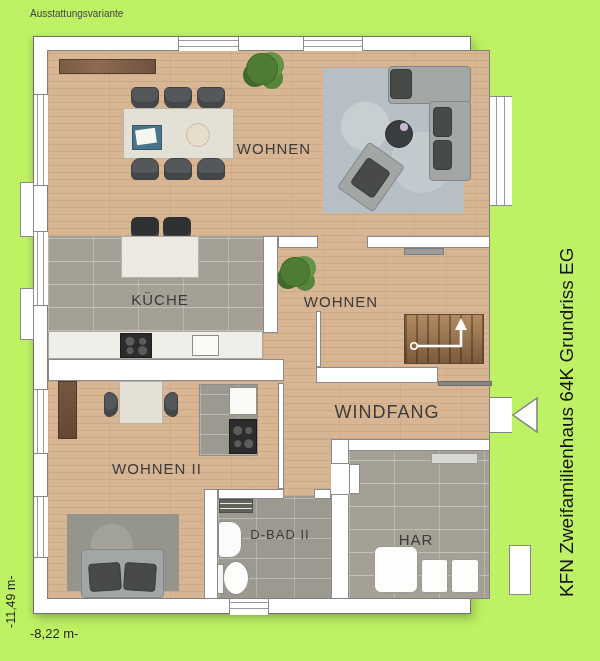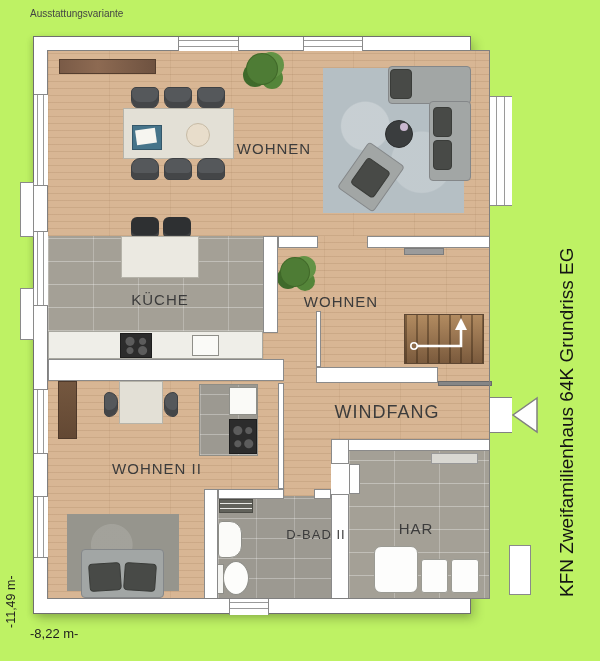--- a/index.html
+++ b/index.html
@@ -170,22 +170,22 @@
 
     <div class="abs win-h" style="left:195px;top:562px;width:40px;height:16px;"></div>
 
     <div class="abs" style="left:456px;top:360px;width:22px;height:36px;background:#fff;border-top:1px solid #828282;border-bottom:1px solid #828282;"></div>
 
     <div class="abs roomlabel" style="left:240px;top:111px;">WOHNEN</div>
     <div class="abs roomlabel" style="left:126px;top:262px;">KÜCHE</div>
     <div class="abs roomlabel" style="left:307px;top:264px;">WOHNEN</div>
     <div class="abs roomlabel" style="left:353px;top:375px;font-size:18px;">WINDFANG</div>
     <div class="abs roomlabel" style="left:123px;top:431px;">WOHNEN II</div>
-    <div class="abs roomlabel" style="left:246px;top:497px;font-size:13px;margin-left:36px;">D-BAD II</div>
-    <div class="abs roomlabel" style="left:382px;top:491px;">HAR</div>
+    <div class="abs roomlabel" style="left:246px;top:497px;font-size:13px;">D-BAD II</div>
+    <div class="abs roomlabel" style="left:382px;top:502px;">HAR</div>
   </div>
 
   <div class="abs" style="left:20px;top:182px;width:14px;height:55px;background:#fff;border:1px solid #8a8a8a;"></div>
   <div class="abs" style="left:20px;top:288px;width:14px;height:52px;background:#fff;border:1px solid #8a8a8a;"></div>
   <div class="abs" style="left:509px;top:545px;width:22px;height:50px;background:#fff;border:1px solid #8a8a8a;"></div>
 
   <svg class="abs" style="left:511px;top:396px;" width="28" height="38">
     <polygon points="26,2 2,19 26,36" fill="#fefefe" stroke="#808080" stroke-width="1.5"></polygon>
   </svg>
 

